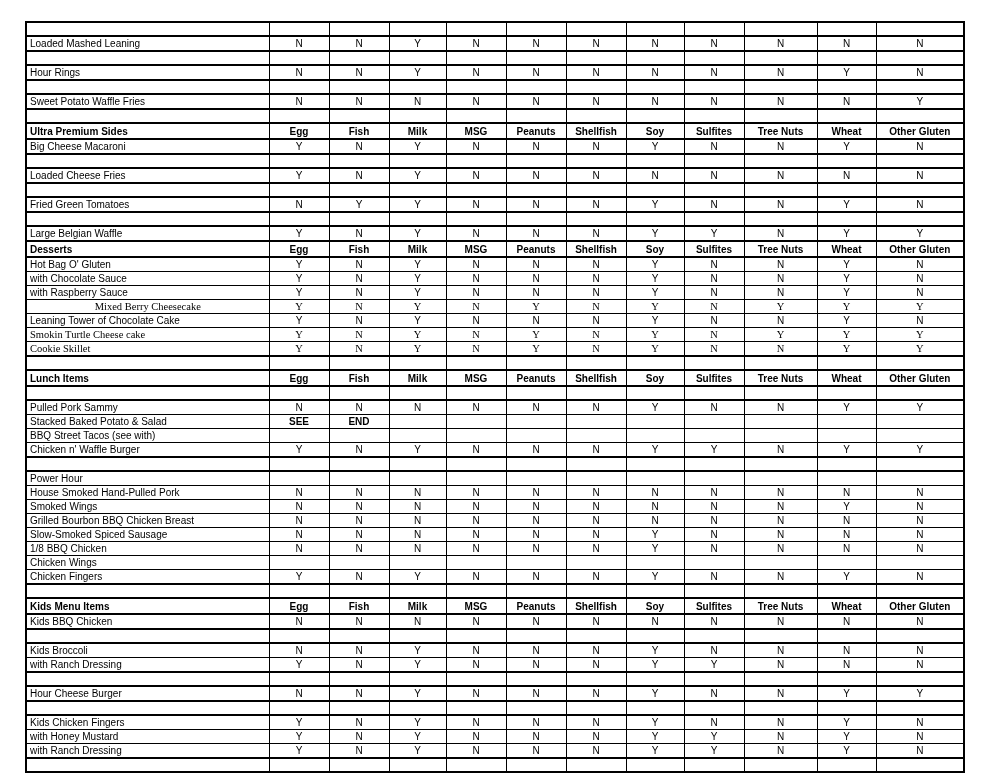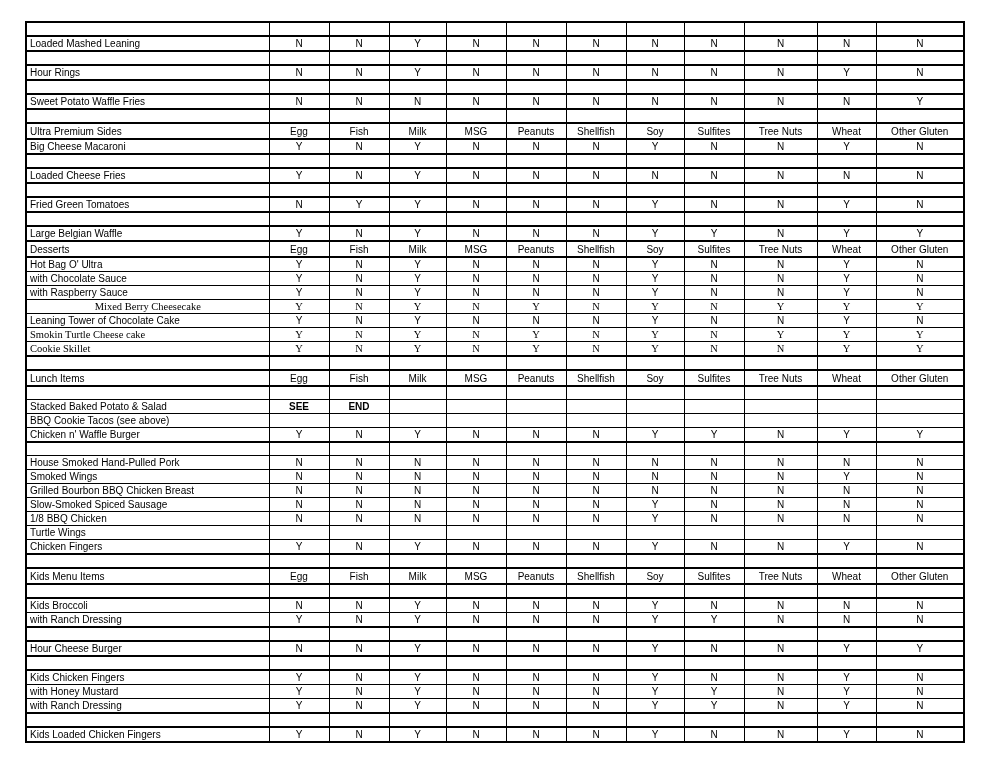--- a/index.html
+++ b/index.html
@@ -9,21 +9,21 @@
   }
   .sheet{position:absolute;left:25px;top:21px;}
   table{border-collapse:collapse;table-layout:fixed;border:2px solid #000;}
   td{
     border:1px solid #000;font-size:10px;line-height:11px;color:#000;
     padding:0 3px;overflow:hidden;white-space:nowrap;vertical-align:middle;
   }
   td.val{text-align:center;padding:0;}
   tr.r-item td{height:13px;}
   tr.r-blank td{height:12px;}
-  tr.r-header td{height:14px;font-weight:normal;border-top-width:2px;border-bottom-width:2px;}
+  tr.r-header td{height:14px;font-weight:bold;border-top-width:2px;border-bottom-width:2px;}
   tr.thick-top td{border-top-width:2px;}
   tr.serif td{font-family:"Liberation Serif","DejaVu Serif",serif;font-size:10.5px;}
   tr.center-name td.name{text-align:center;}
   tr.bold-vals td.val{font-weight:bold;}
 </style>
 </head>
 <body>
 
 <div class="sheet">
   <table>
@@ -260,21 +260,21 @@
           <td class="val">MSG</td>
           <td class="val">Peanuts</td>
           <td class="val">Shellfish</td>
           <td class="val">Soy</td>
           <td class="val">Sulfites</td>
           <td class="val">Tree Nuts</td>
           <td class="val">Wheat</td>
           <td class="val">Other Gluten</td>
         </tr>
         <tr class="r-item">
-          <td class="name">Hot Bag O' Ultra</td>
+          <td class="name">Hot Bag O' Gluten</td>
           <td class="val">Y</td>
           <td class="val">N</td>
           <td class="val">Y</td>
           <td class="val">N</td>
           <td class="val">N</td>
           <td class="val">N</td>
           <td class="val">Y</td>
           <td class="val">N</td>
           <td class="val">N</td>
           <td class="val">Y</td>
@@ -399,36 +399,50 @@
           <td style="color: transparent;">&nbsp;</td>
           <td style="color: transparent;">&nbsp;</td>
           <td style="color: transparent;">&nbsp;</td>
           <td style="color: transparent;">&nbsp;</td>
           <td style="color: transparent;">&nbsp;</td>
           <td style="color: transparent;">&nbsp;</td>
           <td style="color: transparent;">&nbsp;</td>
           <td style="color: transparent;">&nbsp;</td>
           <td style="color: transparent;">&nbsp;</td>
         </tr>
+        <tr class="r-item thick-top">
+          <td class="name">Pulled Pork Sammy</td>
+          <td class="val">N</td>
+          <td class="val">N</td>
+          <td class="val">N</td>
+          <td class="val">N</td>
+          <td class="val">N</td>
+          <td class="val">N</td>
+          <td class="val">Y</td>
+          <td class="val">N</td>
+          <td class="val">N</td>
+          <td class="val">Y</td>
+          <td class="val">Y</td>
+        </tr>
         <tr class="r-item bold-vals">
           <td class="name">Stacked Baked Potato &amp; Salad</td>
           <td class="val">SEE</td>
           <td class="val">END</td>
           <td class="val"></td>
           <td class="val"></td>
           <td class="val"></td>
           <td class="val"></td>
           <td class="val"></td>
           <td class="val"></td>
           <td class="val"></td>
           <td class="val"></td>
           <td class="val"></td>
         </tr>
         <tr class="r-item">
-          <td class="name">BBQ Cookie Tacos (see above)</td>
+          <td class="name">BBQ Street Tacos (see with)</td>
           <td class="val"></td>
           <td class="val"></td>
           <td class="val"></td>
           <td class="val"></td>
           <td class="val"></td>
           <td class="val"></td>
           <td class="val"></td>
           <td class="val"></td>
           <td class="val"></td>
           <td class="val"></td>
@@ -455,20 +469,34 @@
           <td style="color: transparent;">&nbsp;</td>
           <td style="color: transparent;">&nbsp;</td>
           <td style="color: transparent;">&nbsp;</td>
           <td style="color: transparent;">&nbsp;</td>
           <td style="color: transparent;">&nbsp;</td>
           <td style="color: transparent;">&nbsp;</td>
           <td style="color: transparent;">&nbsp;</td>
           <td style="color: transparent;">&nbsp;</td>
           <td style="color: transparent;">&nbsp;</td>
         </tr>
+        <tr class="r-item thick-top">
+          <td class="name">Power Hour</td>
+          <td class="val"></td>
+          <td class="val"></td>
+          <td class="val"></td>
+          <td class="val"></td>
+          <td class="val"></td>
+          <td class="val"></td>
+          <td class="val"></td>
+          <td class="val"></td>
+          <td class="val"></td>
+          <td class="val"></td>
+          <td class="val"></td>
+        </tr>
         <tr class="r-item">
           <td class="name">House Smoked Hand-Pulled Pork</td>
           <td class="val">N</td>
           <td class="val">N</td>
           <td class="val">N</td>
           <td class="val">N</td>
           <td class="val">N</td>
           <td class="val">N</td>
           <td class="val">N</td>
           <td class="val">N</td>
@@ -526,21 +554,21 @@
           <td class="val">N</td>
           <td class="val">N</td>
           <td class="val">N</td>
           <td class="val">Y</td>
           <td class="val">N</td>
           <td class="val">N</td>
           <td class="val">N</td>
           <td class="val">N</td>
         </tr>
         <tr class="r-item">
-          <td class="name">Turtle Wings</td>
+          <td class="name">Chicken Wings</td>
           <td class="val"></td>
           <td class="val"></td>
           <td class="val"></td>
           <td class="val"></td>
           <td class="val"></td>
           <td class="val"></td>
           <td class="val"></td>
           <td class="val"></td>
           <td class="val"></td>
           <td class="val"></td>
@@ -581,20 +609,34 @@
           <td class="val">Milk</td>
           <td class="val">MSG</td>
           <td class="val">Peanuts</td>
           <td class="val">Shellfish</td>
           <td class="val">Soy</td>
           <td class="val">Sulfites</td>
           <td class="val">Tree Nuts</td>
           <td class="val">Wheat</td>
           <td class="val">Other Gluten</td>
         </tr>
+        <tr class="r-item">
+          <td class="name">Kids BBQ Chicken</td>
+          <td class="val">N</td>
+          <td class="val">N</td>
+          <td class="val">N</td>
+          <td class="val">N</td>
+          <td class="val">N</td>
+          <td class="val">N</td>
+          <td class="val">N</td>
+          <td class="val">N</td>
+          <td class="val">N</td>
+          <td class="val">N</td>
+          <td class="val">N</td>
+        </tr>
         <tr class="r-blank thick-top">
           <td style="color: transparent;">&nbsp;</td>
           <td style="color: transparent;">&nbsp;</td>
           <td style="color: transparent;">&nbsp;</td>
           <td style="color: transparent;">&nbsp;</td>
           <td style="color: transparent;">&nbsp;</td>
           <td style="color: transparent;">&nbsp;</td>
           <td style="color: transparent;">&nbsp;</td>
           <td style="color: transparent;">&nbsp;</td>
           <td style="color: transparent;">&nbsp;</td>

